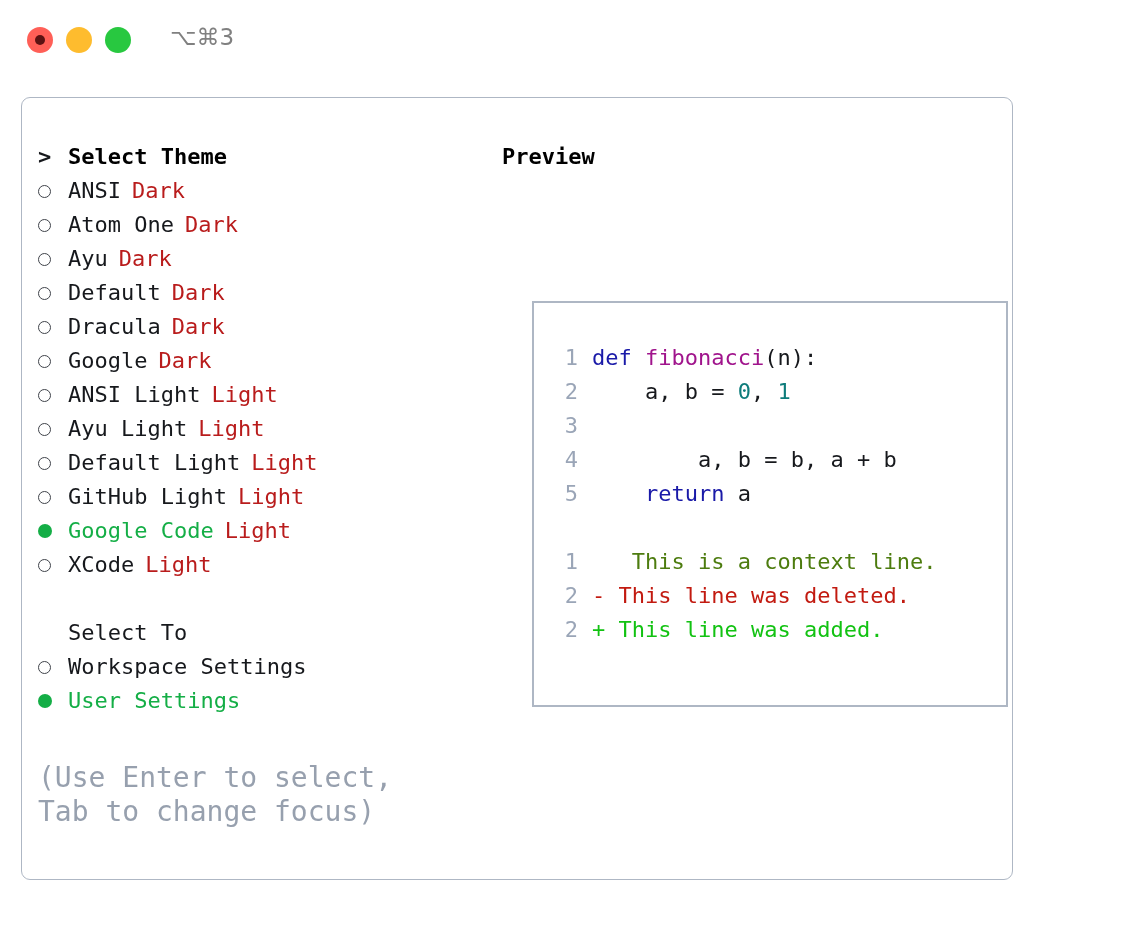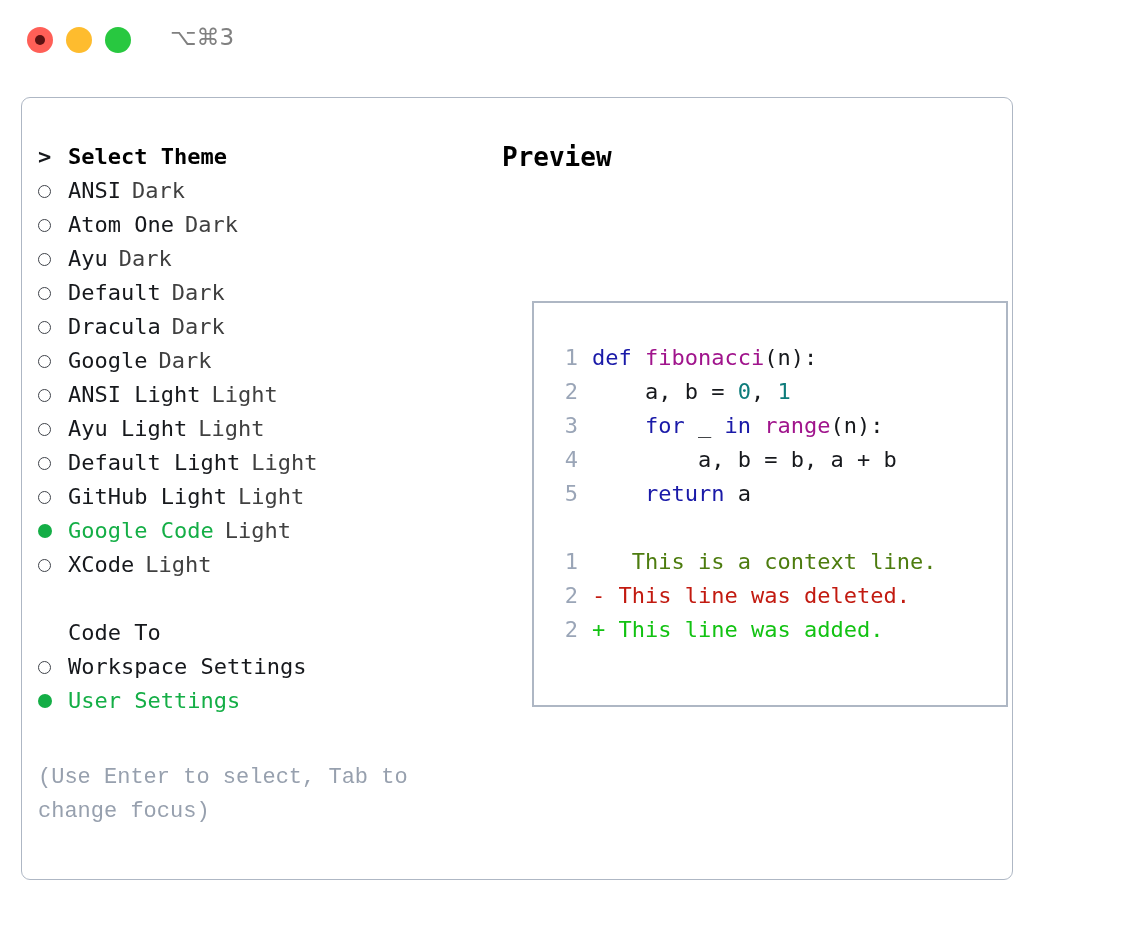--- a/index.html
+++ b/index.html
@@ -116,44 +116,43 @@
   }
   .marker .caret {
     font-weight: bold;
     color: #16181c;
     font-size: 22px;
     line-height: 1;
   }
   .lbl        { color: #16181c; }
   .lbl.sel    { color: #14ae46; }
   .lbl.hdr    { color: #000000; font-weight: bold; }
-  .variant    { color: #404040; margin-left: 11px; }
+  .variant    { color: #b91c1c; margin-left: 11px; }
 
   #apply-block { margin-top: 34px; }
 
   #hint {
     position: absolute;
     left: 16px;
     top: 663px;
     width: 420px;
-    font-size: 22px;
+    font-size: 28px;
     line-height: 34px;
     color: #97a0ae;
-    font-family: Liberation Mono, monospace;
   }
 
   
   #preview-column {
     position: absolute;
     left: 480px;
     top: 42px;
     width: 500px;
   }
   #preview-title {
-    font-size: 26px;
+    font-size: 22px;
     font-weight: bold;
     color: #000000;
     line-height: 34px;
   }
   #code-panel {
     position: absolute;
     left: 510px;
     top: 203px;
     width: 476px;
     height: 406px;
@@ -298,21 +297,21 @@
               <span class="circle-hollow"></span>
             </span>
             <span class="lbl">XCode</span>
             <span class="variant">Light</span>
           </div>
         </div>
 
       <div id="apply-block">
         <div class="row">
           <span class="marker"></span>
-          <span class="lbl">Code To</span>
+          <span class="lbl">Select To</span>
         </div>
         <div id="apply-options">
             <div class="row">
               <span class="marker">
                 <span class="circle-hollow"></span>
               </span>
               <span class="lbl">Workspace Settings</span>
             </div>
             <div class="row">
               <span class="marker">
@@ -328,21 +327,21 @@
 
     <div id="preview-column">
       <div id="preview-title">Preview</div>
     </div>
 
     <div id="code-panel">
       <div id="code-inner">
         <div id="code-block">
             <div class="code-line"><span class="lno">1</span><span class="code-body"><span class="tok-kw">def </span><span class="tok-fn">fibonacci</span><span class="tok-pl">(n):</span></span></div>
             <div class="code-line"><span class="lno">2</span><span class="code-body"><span class="tok-pl">    a, b = </span><span class="tok-num">0</span><span class="tok-pl">, </span><span class="tok-num">1</span></span></div>
-            <div class="code-line"><span class="lno">3</span><span class="code-body"><span class="tok-pl">    </span><span class="tok-kw">for</span><span class="tok-pl"> _ </span><span class="tok-kw">in</span><span class="tok-pl"> </span><span class="tok-fn">range</span><span class="tok-pl">(n):</span></span></div>
+            <div class="code-line"><span class="lno">3</span></div>
             <div class="code-line"><span class="lno">4</span><span class="code-body"><span class="tok-pl">        a, b = b, a + b</span></span></div>
             <div class="code-line"><span class="lno">5</span><span class="code-body"><span class="tok-pl">    </span><span class="tok-kw">return</span><span class="tok-pl"> a</span></span></div>
           </div>
         <div class="spacer-line"></div>
         <div id="diff-block">
             <div class="code-line"><span class="lno">1</span><span class="code-body diff-ctx">   This is a context line.</span></div>
             <div class="code-line"><span class="lno">2</span><span class="code-body diff-del">- This line was deleted.</span></div>
             <div class="code-line"><span class="lno">2</span><span class="code-body diff-add">+ This line was added.</span></div>
           </div>
       </div>

